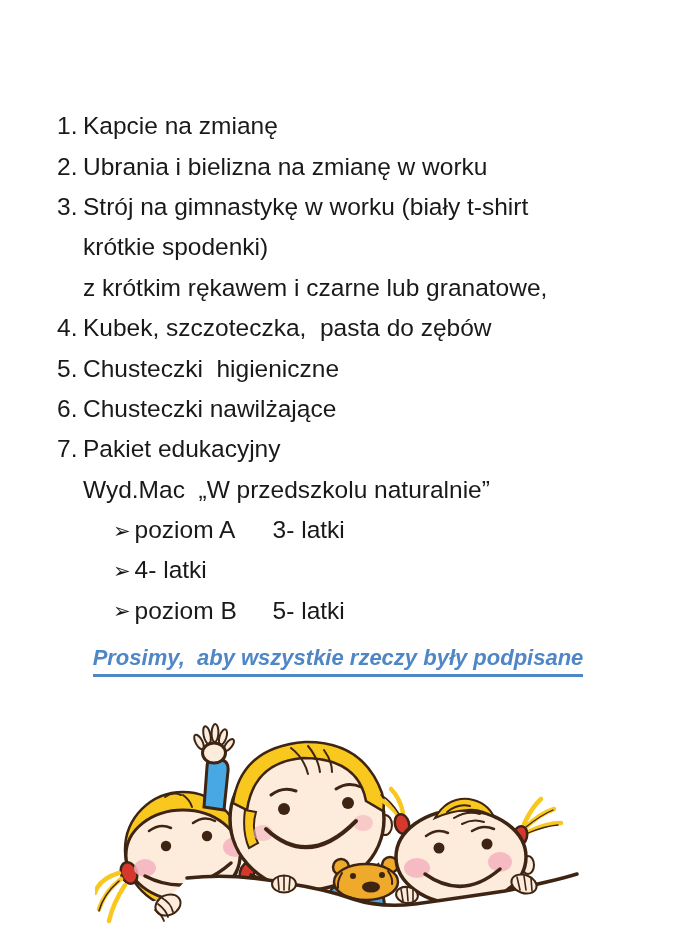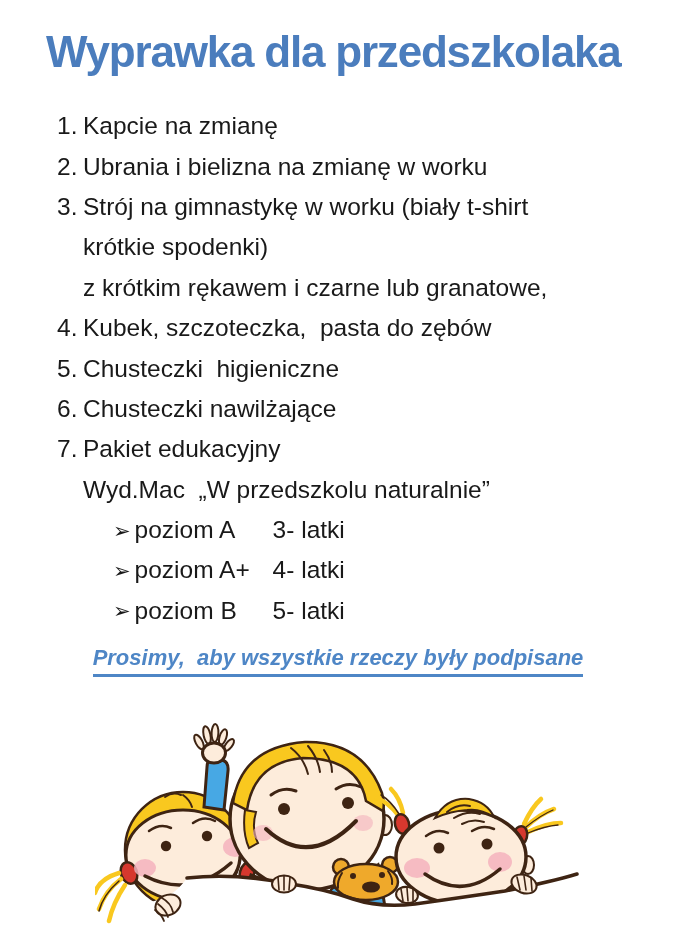--- a/index.html
+++ b/index.html
@@ -38,21 +38,20 @@
   .wisp{fill:none;stroke:var(--hair_gold,#f9c81f);stroke-width:4.5;stroke-linecap:round;}
   .bear{fill:var(--bear_gold,#efa92b);stroke:var(--outline_brown,#3e2413);stroke-width:2.5;}
   .white{fill:#fff;}
   .collar{fill:#fff;stroke:var(--outline_brown,#3e2413);stroke-width:2.5;}
 </style>
 </head>
 <body>
 
 <div class="page">
 
-  <div class="title">Wyprawka dla przedszkolaka</div>
 
   <div class="list">
     <div class="row">
       <span class="num">1.</span>
       <span class="txt">Kapcie na zmianę</span>
     </div>
     <div class="row">
       <span class="num">2.</span>
       <span class="txt">Ubrania i bielizna na zmianę w worku</span>
     </div>
@@ -85,21 +84,20 @@
     <div class="row pub">
       <span class="txt">Wyd.Mac  „W przedszkolu naturalnie”</span>
     </div>
     <div class="row level">
       <span class="bullet">➢</span>
       <span class="lvl">poziom A</span>
       <span class="age">3- latki</span>
     </div>
     <div class="row level">
       <span class="bullet">➢</span>
-      <span class="lvl">poziom A+</span>
       <span class="age">4- latki</span>
     </div>
     <div class="row level">
       <span class="bullet">➢</span>
       <span class="lvl">poziom B</span>
       <span class="age">5- latki</span>
     </div>
   </div>
 
   <div class="notice-wrap">

